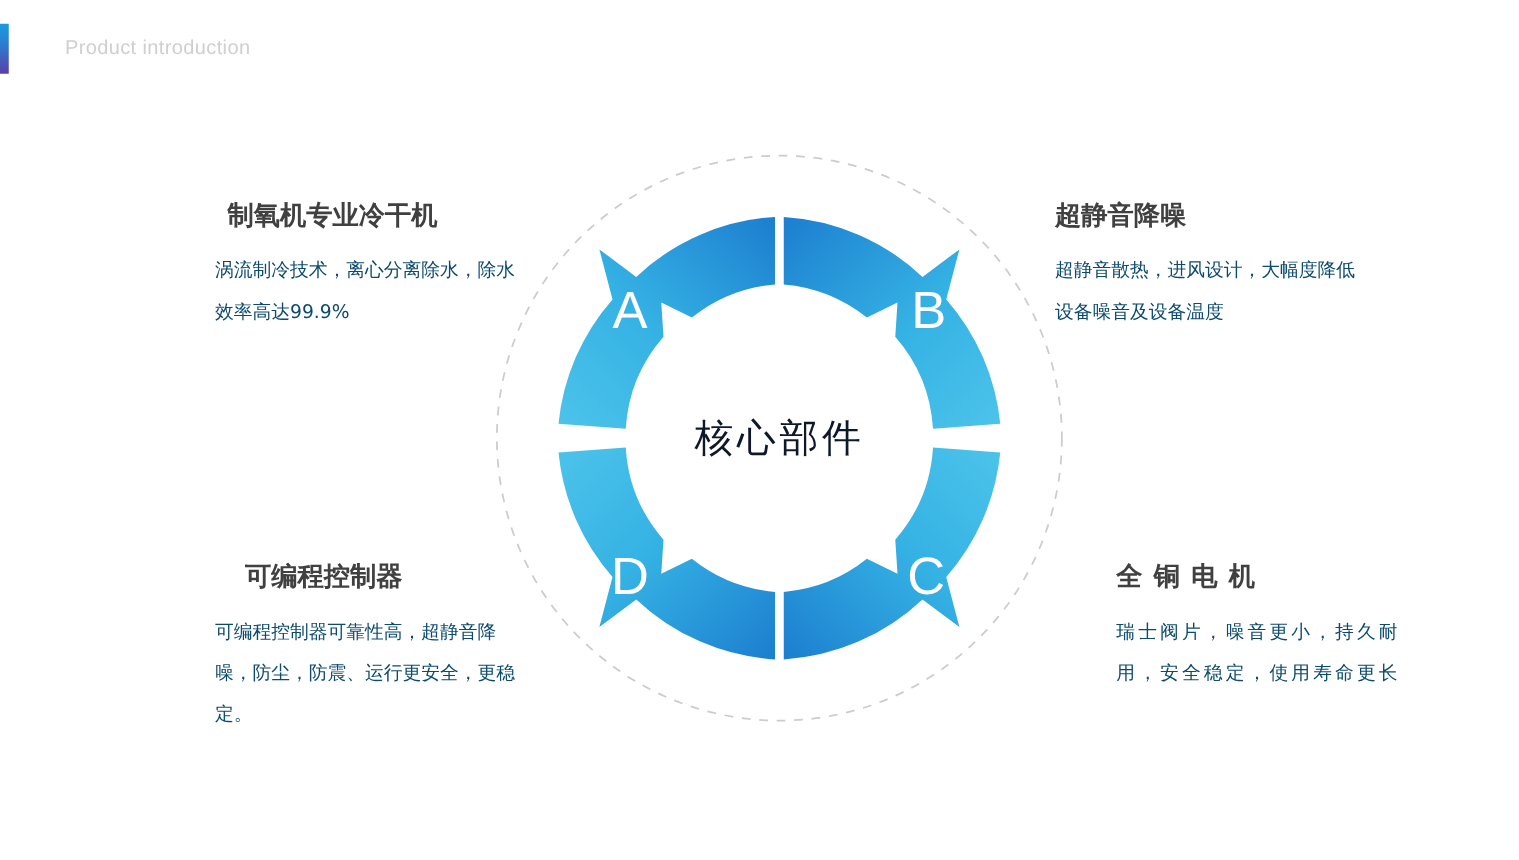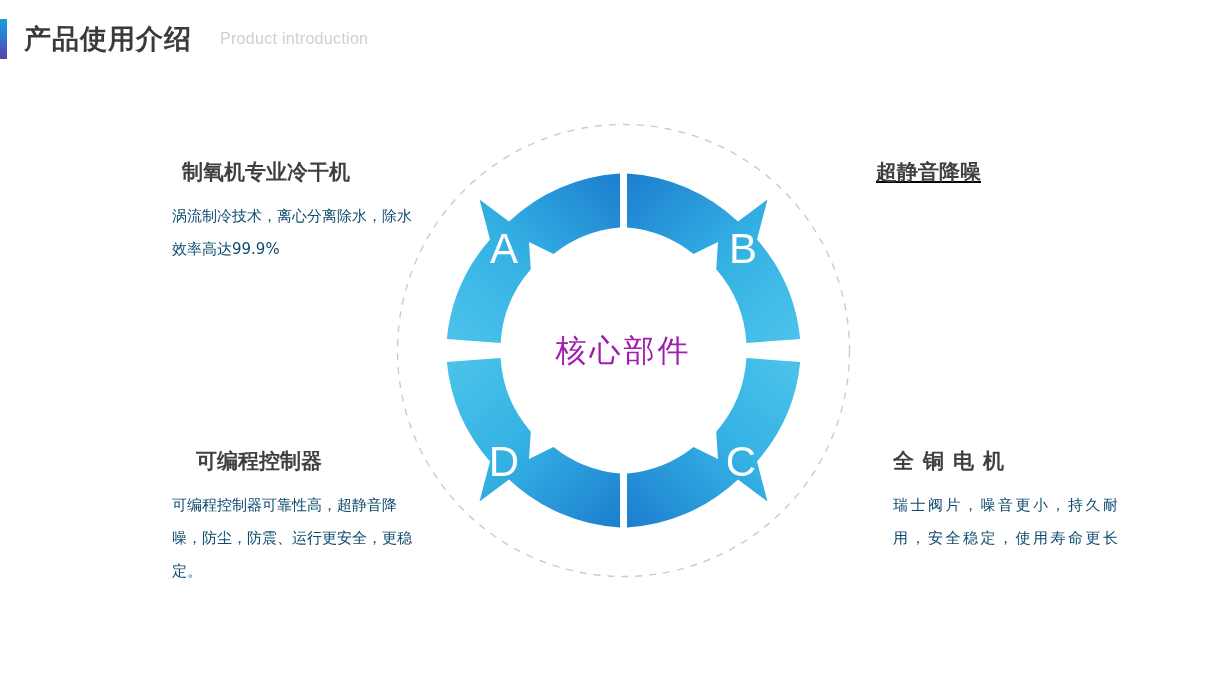--- a/index.html
+++ b/index.html
@@ -61,21 +61,21 @@
   .block-body {
     font-size: 15px;
     line-height: 33px;
     color: #0c4a6e;
     margin: 0;
     font-family: "DejaVu Sans", "Liberation Sans", sans-serif;
   }
 
   #block-a { left: 172px; top: 158px; }
   #block-a .block-title { padding-left: 10px; }
-  #block-b { left: 876px; top: 158px; text-decoration: underline; }
+  #block-b { left: 844px; top: 158px; }
   #block-d { left: 172px; top: 447px; }
   #block-d .block-title { padding-left: 24px; }
   #block-c { left: 893px; top: 447px; }
   #block-c .block-title { letter-spacing: 9px; }
   #block-c .block-body { letter-spacing: 2.5px; }
 
   
   #diagram {
     position: absolute;
     left: 396px;
@@ -87,49 +87,49 @@
     position: absolute;
     left: 0;
     top: 0;
     width: 455px;
     height: 455px;
     display: flex;
     align-items: center;
     justify-content: center;
     font-family: Liberation Mono, monospace;
     font-size: 31px;
-    color: #a21caf;
+    color: #0f172a;
     letter-spacing: 3px;
     pointer-events: none;
   }
   .seg-letter {
     fill: #ffffff;
     font-family: "Liberation Sans", sans-serif;
     font-size: 42px;
     font-weight: 300;
     text-anchor: middle;
     dominant-baseline: central;
   }
 </style>
 </head>
 <body>
 
 <div id="header">
   <div id="accent-bar"></div>
-  <div id="page-title">产品使用介绍</div>
   <div id="page-subtitle">Product introduction</div>
 </div>
 
 <div class="block" id="block-a">
   <p class="block-title">制氧机专业冷干机</p>
   <p class="block-body">涡流制冷技术，离心分离除水，除水效率高达99.9%</p>
 </div>
 
 <div class="block" id="block-b">
   <p class="block-title">超静音降噪</p>
+  <p class="block-body">超静音散热，进风设计，大幅度降低设备噪音及设备温度</p>
 </div>
 
 <div class="block" id="block-c">
   <p class="block-title">全铜电机</p>
   <p class="block-body">瑞士阀片，噪音更小，持久耐用，安全稳定，使用寿命更长</p>
 </div>
 
 <div class="block" id="block-d">
   <p class="block-title">可编程控制器</p>
   <p class="block-body">可编程控制器可靠性高，超静音降噪，防尘，防震、运行更安全，更稳定。</p>

